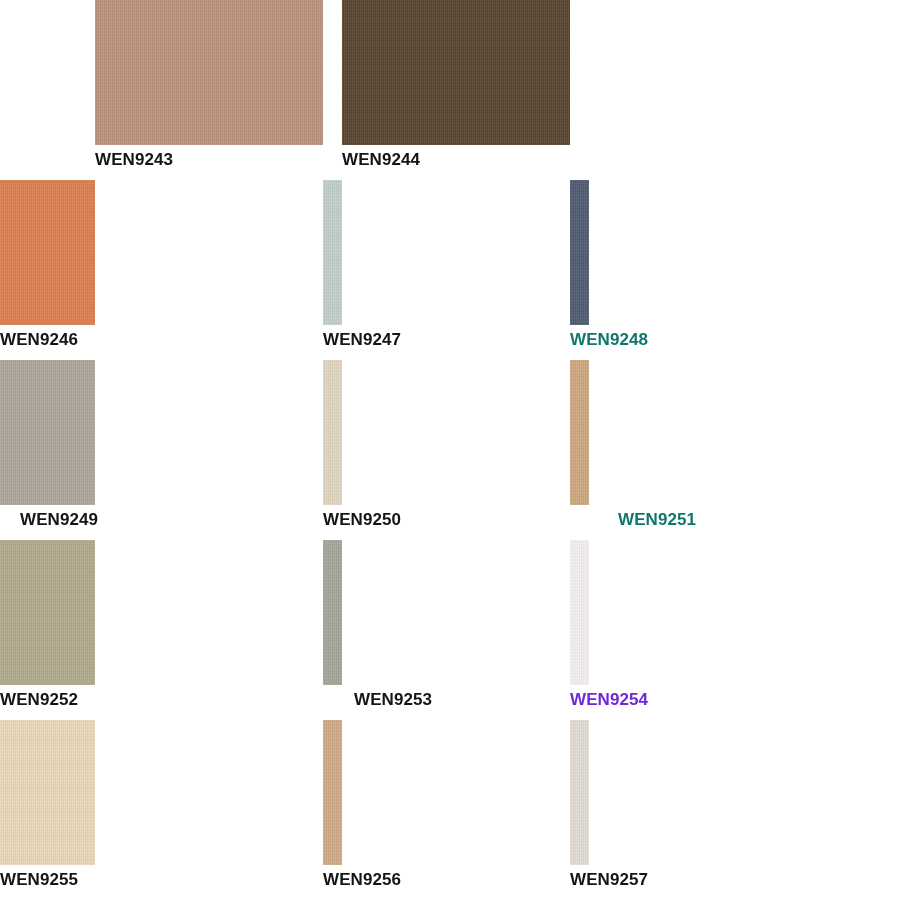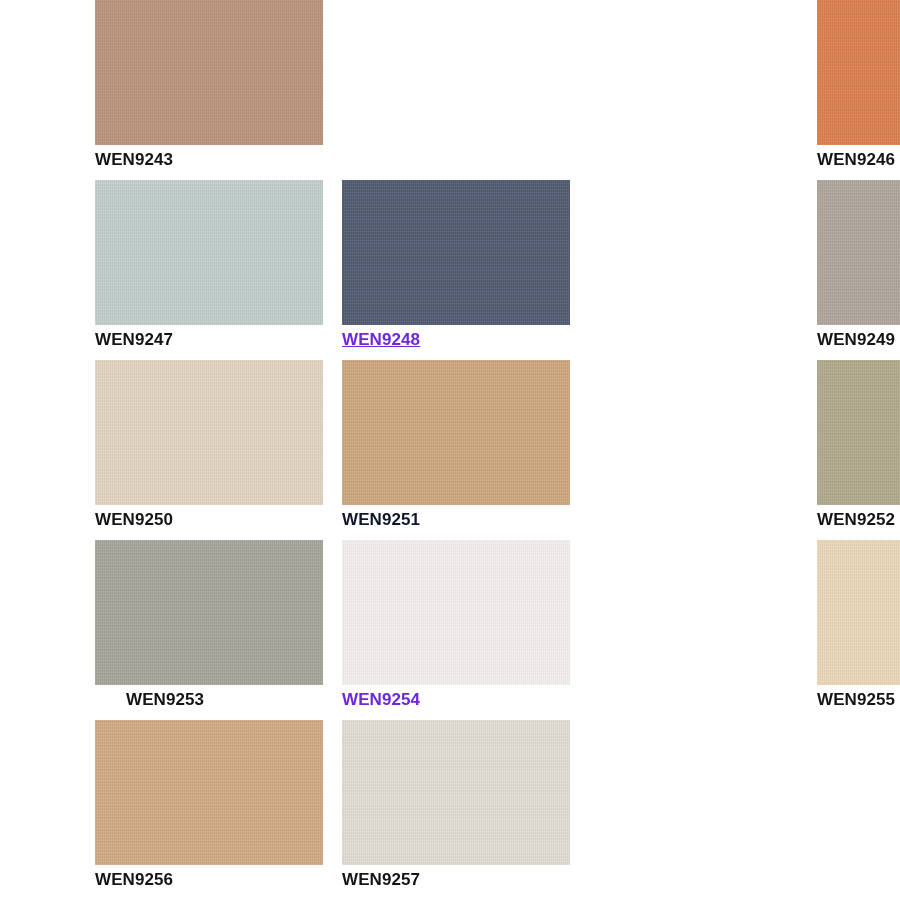--- a/index.html
+++ b/index.html
@@ -72,52 +72,56 @@
 </head>
 <body>
 
 <div id="swatch-grid" style="background: rgb(255, 255, 255);">
     <div class="grid-gap"></div>
     <div class="swatch-cell">
       <div class="swatch-chip" style="background-color: rgb(188, 148, 125);"></div>
       <div class="swatch-label" style="color: rgb(21, 21, 21);">WEN9243</div>
     </div>
     <div class="grid-gap"></div>
+    <div class="swatch-cell">
+      <div class="swatch-chip" style="background-color: rgb(90, 70, 51);"></div>
+      <div class="swatch-label" style="color: rgb(21, 21, 21);">WEN9244</div>
+    </div>
     <div class="grid-gap"></div>
     <div class="grid-gap"></div>
     <div class="grid-gap"></div>
     <div class="swatch-cell">
       <div class="swatch-chip" style="background-color: rgb(221, 128, 80);"></div>
       <div class="swatch-label" style="color: rgb(21, 21, 21);">WEN9246</div>
     </div>
     <div class="grid-gap"></div>
     <div class="swatch-cell">
       <div class="swatch-chip" style="background-color: rgb(195, 208, 205);"></div>
       <div class="swatch-label" style="color: rgb(21, 21, 21);">WEN9247</div>
     </div>
     <div class="grid-gap"></div>
     <div class="swatch-cell">
       <div class="swatch-chip" style="background-color: rgb(82, 92, 114);"></div>
-      <div class="swatch-label" style="color: #6d28d9; text-decoration: underline;">WEN9248</div>
+      <div class="swatch-label" style="color: #0f766e;">WEN9248</div>
     </div>
     <div class="grid-gap"></div>
     <div class="grid-gap"></div>
     <div class="swatch-cell">
       <div class="swatch-chip" style="background-color: rgb(176, 167, 156);"></div>
-      <div class="swatch-label" style="color: rgb(21, 21, 21);">WEN9249</div>
+      <div class="swatch-label" style="color: rgb(21, 21, 21); margin-left: 20px;">WEN9249</div>
     </div>
     <div class="grid-gap"></div>
     <div class="swatch-cell">
       <div class="swatch-chip" style="background-color: rgb(226, 215, 195);"></div>
       <div class="swatch-label" style="color: rgb(21, 21, 21);">WEN9250</div>
     </div>
     <div class="grid-gap"></div>
     <div class="swatch-cell">
       <div class="swatch-chip" style="background-color: rgb(207, 169, 129);"></div>
-      <div class="swatch-label" style="color: #0f172a;">WEN9251</div>
+      <div class="swatch-label" style="color: #0f766e; margin-left: 48px;">WEN9251</div>
     </div>
     <div class="grid-gap"></div>
     <div class="grid-gap"></div>
     <div class="swatch-cell">
       <div class="swatch-chip" style="background-color: rgb(179, 171, 142);"></div>
       <div class="swatch-label" style="color: rgb(21, 21, 21);">WEN9252</div>
     </div>
     <div class="grid-gap"></div>
     <div class="swatch-cell">
       <div class="swatch-chip" style="background-color: rgb(168, 167, 156);"></div>

